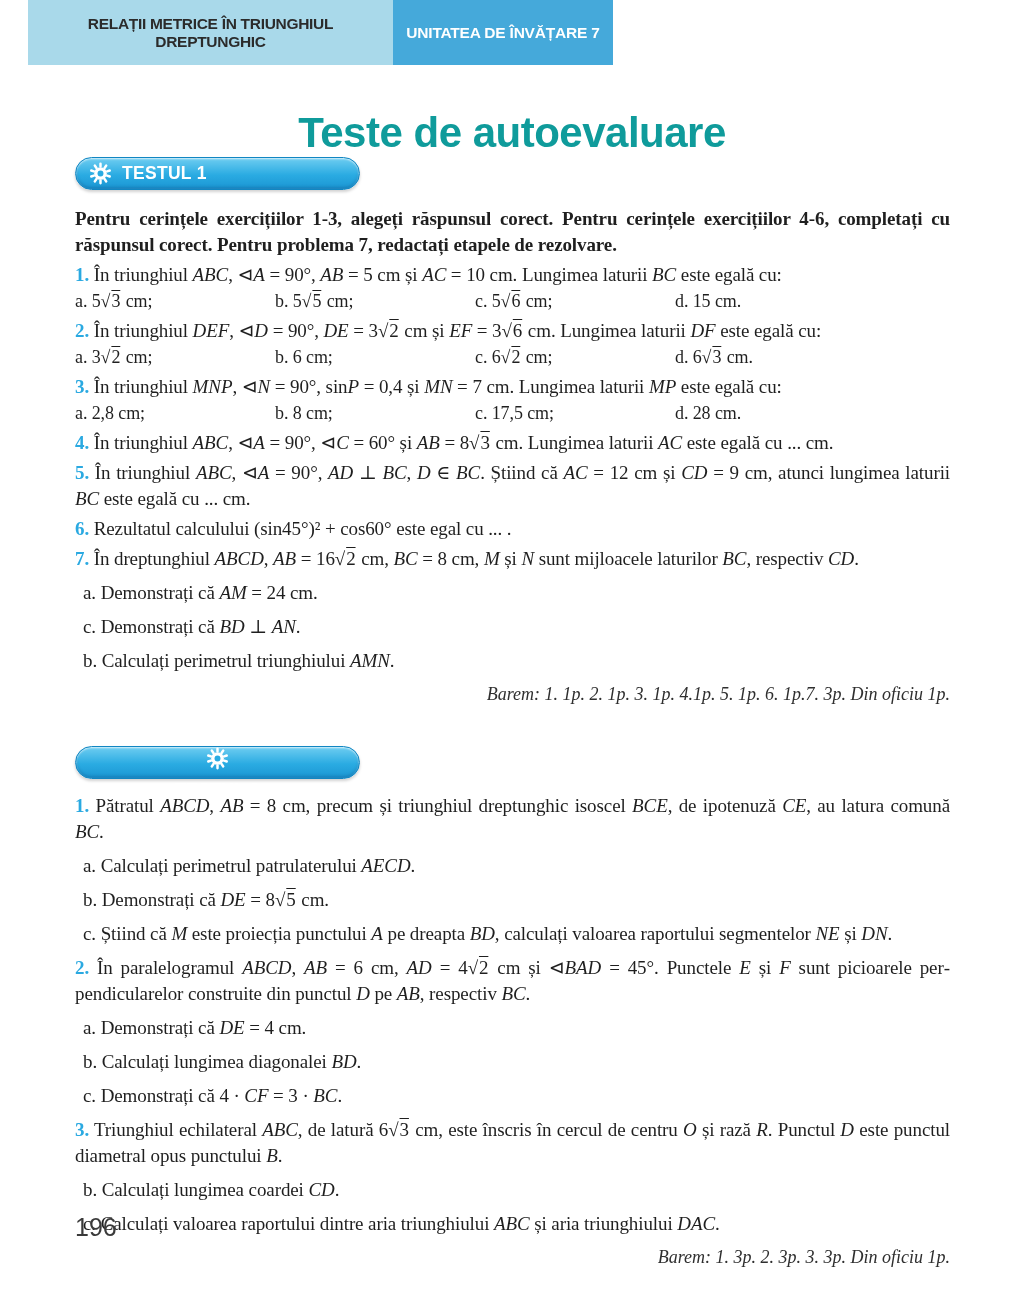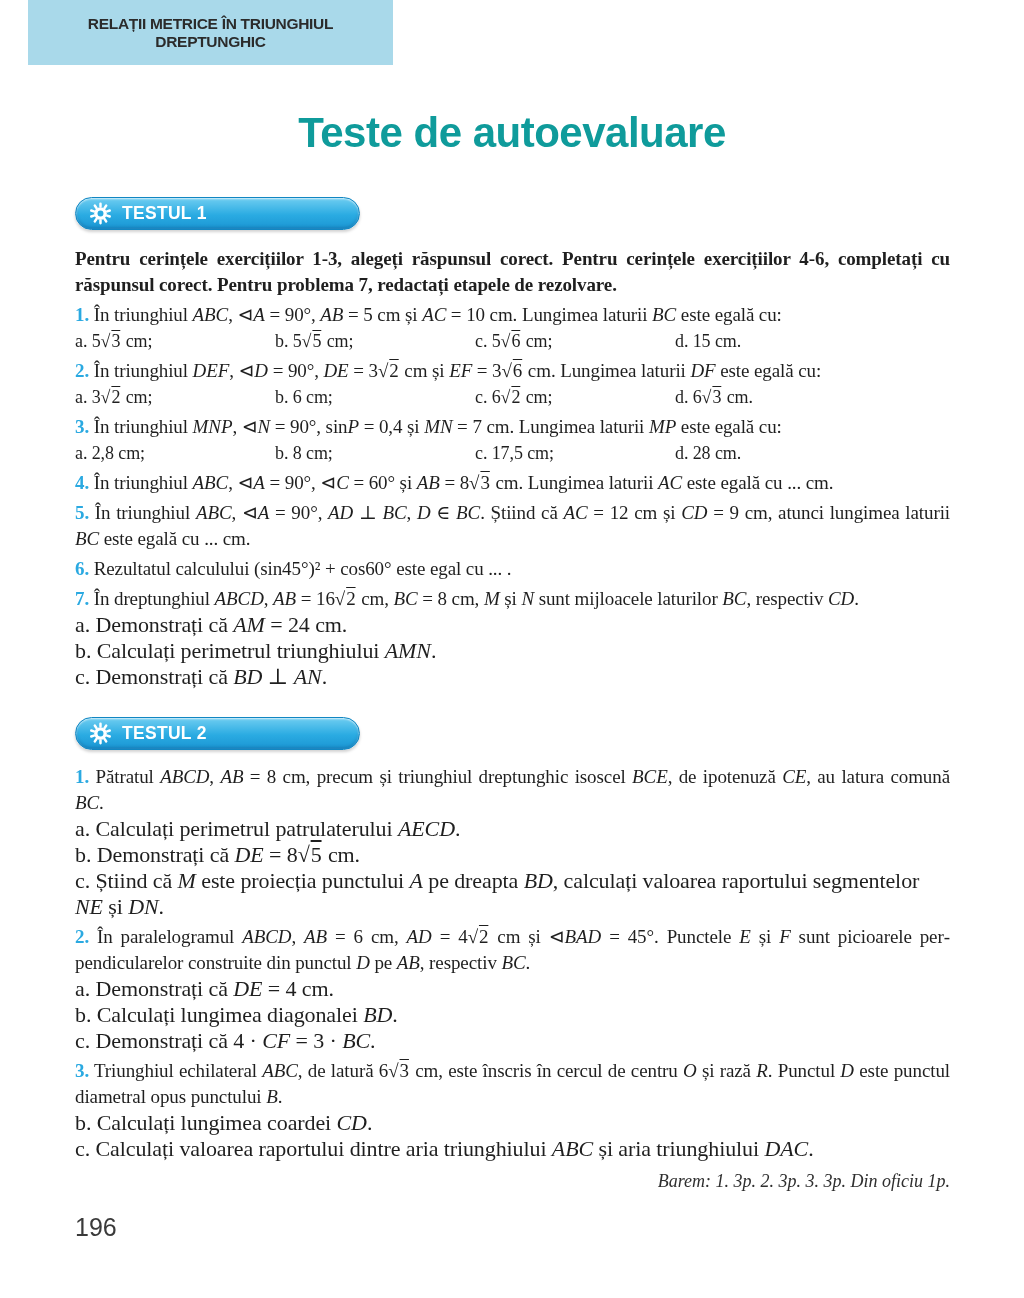--- a/index.html
+++ b/index.html
@@ -43,56 +43,59 @@
   }
   .content{padding:0 74px 0 75px;}
   
   .pill{
     width:285px;height:33px;border-radius:17px;
     background:linear-gradient(180deg,var(--pill-top) 0%,var(--pill-blue) 55%,var(--pill-bottom) 100%);
     box-shadow:inset 0 1px 2px rgba(255,255,255,.75), inset 0 -2px 3px rgba(0,60,110,.25), 0 2px 3px rgba(0,0,0,.18);
     border:1px solid var(--pill-border);
     display:flex;align-items:center;gap:10px;padding:0 13px;
   }
-  .pill-1{margin-top:40px;}
-  .pill-2{margin-top:27px;}
+  .pill-1{}
+  .pill-2{margin-top:40px;flex-direction:column;}
   .pill-label{
     color:#fff;font-family:"Liberation Sans","DejaVu Sans",sans-serif;
     font-weight:bold;font-size:17.5px;letter-spacing:.3px;padding-bottom:1px;
   }
   .gear{display:flex;align-items:center;}
   
   .intro{font-weight:bold;font-size:19px;line-height:26px;margin:16px 0 0;text-align:justify;letter-spacing:-0.1px;}
   .item{font-size:19px;line-height:26px;margin:4px 0 0;text-align:justify;letter-spacing:-0.1px;}
   .item-first{margin-top:14px;}
   .num{color:var(--number-blue);font-weight:bold;}
   .opts{display:flex;font-size:18px;line-height:26px;letter-spacing:-0.1px;}
   .opt{width:200px;flex:0 0 200px;}
   .opt:last-child{flex:1 1 auto;width:auto;}
-  .sub{font-size:22px;line-height:26px;margin:0;letter-spacing:-0.1px;}
+  .sub{font-size:19px;line-height:26px;margin:8px;letter-spacing:-0.1px;}
   .barem{font-style:italic;font-size:18px;line-height:24px;text-align:right;margin:5px 0 0;color:#2f2f2f;}
   .barem-2{margin-top:7px;}
   
   .rad{white-space:nowrap;}
   .rad .rd{text-decoration:overline;padding:0 1px;}
   i{font-style:italic;}
   .pageno{
     position:absolute;left:75px;bottom:56px;
     font-family:"Liberation Sans","DejaVu Sans",sans-serif;
     font-size:25px;color:var(--page-number-color);
   }
 </style>
 </head>
 <body>
 
 <div class="page">
 
   <div class="hdr">
     <div class="hdr-left">
       <span>RELAȚII METRICE ÎN TRIUNGHIUL DREPTUNGHIC</span>
+    </div>
+    <div class="hdr-right">
+      <span>UNITATEA DE ÎNVĂȚARE 7</span>
     </div>
   </div>
 
   <h1 class="title">Teste de autoevaluare</h1>
 
   <div class="content">
 
     <section>
       <div class="pill pill-1">
         <span class="gear">
@@ -143,23 +146,24 @@
       </div>
 
       <p class="item"><span class="num">4.</span> <span>În triunghiul <i>ABC</i>, ⊲<i>A</i> = 90°, ⊲<i>C</i> = 60° și <i>AB</i> = 8<span class="rad">√<span class="rd">3</span></span> cm. Lungimea laturii <i>AC</i> este egală cu ... cm.</span></p>
 
       <p class="item"><span class="num">5.</span> <span>În triunghiul <i>ABC</i>, ⊲<i>A</i> = 90°, <i>AD</i> ⊥ <i>BC</i>, <i>D</i> ∈ <i>BC</i>. Știind că <i>AC</i> = 12 cm și <i>CD</i> = 9 cm, atunci lungimea laturii <i>BC</i> este egală cu ... cm.</span></p>
 
       <p class="item"><span class="num">6.</span> <span>Rezultatul calculului (sin45°)² + cos60° este egal cu ... .</span></p>
 
       <p class="item"><span class="num">7.</span> <span>În dreptunghiul <i>ABCD</i>, <i>AB</i> = 16<span class="rad">√<span class="rd">2</span></span> cm, <i>BC</i> = 8 cm, <i>M</i> și <i>N</i> sunt mijloacele laturilor <i>BC</i>, respectiv <i>CD</i>.</span></p>
       <p class="sub">a. Demonstrați că <i>AM</i> = 24 cm.</p>
+      <p class="sub">c. Demonstrați că <i>BD</i> ⊥ <i>AN</i>.</p>
       <p class="sub">b. Calculați perimetrul triunghiului <i>AMN</i>.</p>
-      <p class="sub">c. Demonstrați că <i>BD</i> ⊥ <i>AN</i>.</p>
-
+
+      <p class="barem">Barem: 1. 1p. 2. 1p. 3. 1p. 4.1p. 5. 1p. 6. 1p.7. 3p. Din oficiu 1p.</p>
     </section>
 
     <section>
       <div class="pill pill-2">
         <span class="gear">
           <svg width="23" height="23" viewBox="0 0 24 24" aria-hidden="true">
             <g fill="#ffffff">
               <rect x="10.7" y="0.6" width="2.6" height="5.4" rx="1.2"></rect>
               <rect x="10.7" y="0.6" width="2.6" height="5.4" rx="1.2" transform="rotate(36 12 12)"></rect>
               <rect x="10.7" y="0.6" width="2.6" height="5.4" rx="1.2" transform="rotate(72 12 12)"></rect>

